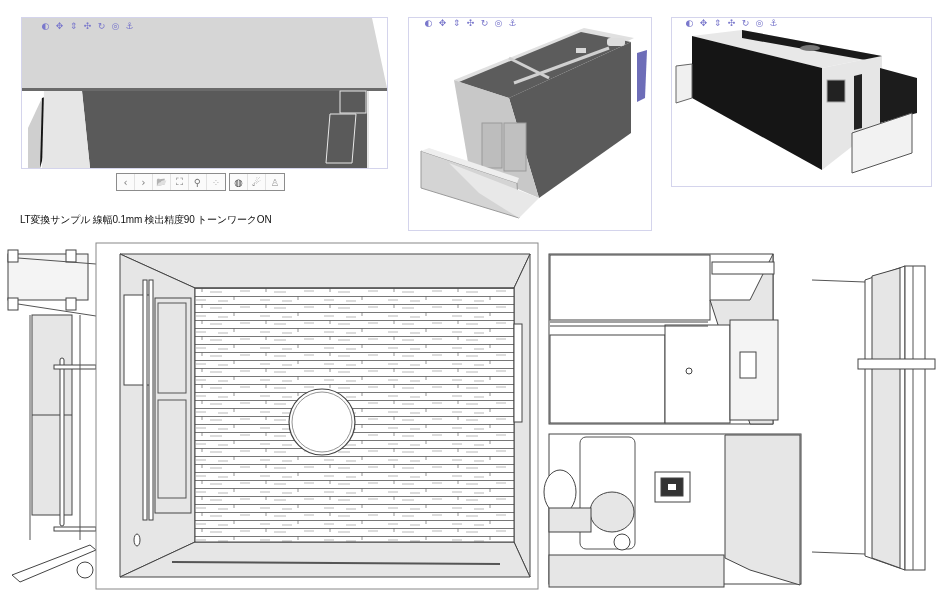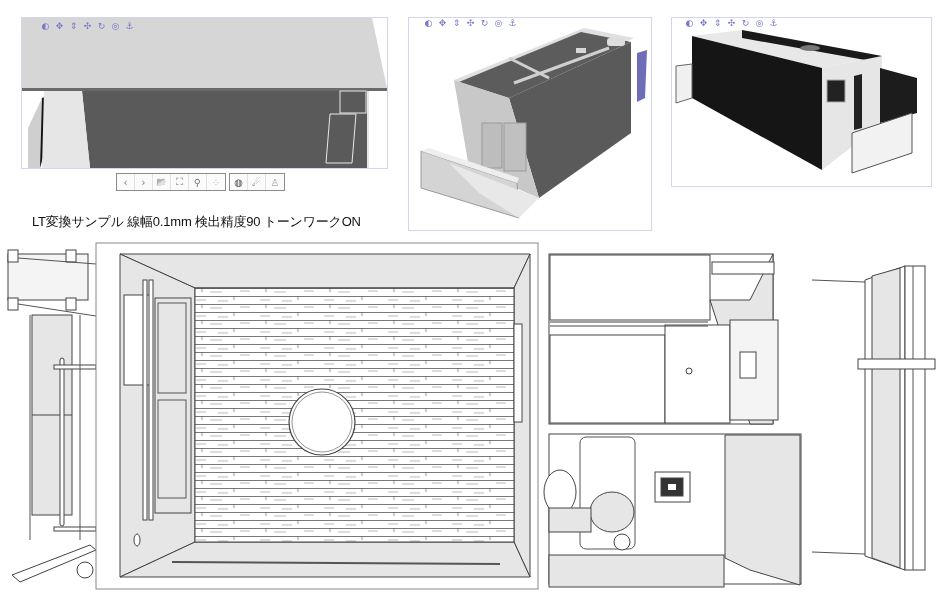--- a/index.html
+++ b/index.html
@@ -6,22 +6,22 @@
   body { width:940px; height:610px; background:#ffffff; position:relative; overflow:hidden;
          font-family:"DejaVu Sans", sans-serif; }
   .viewport { position:absolute; border:1px solid #d4d4ec; background:#ffffff; overflow:hidden; }
   .navcube { position:absolute; display:flex; gap:3px; color:#7a78cc; font-size:9px; line-height:11px; z-index:5; }
   .navcube span { display:inline-block; width:11px; height:11px; text-align:center; }
   .toolbar { position:absolute; display:flex; }
   .tgroup { display:flex; border:1px solid #8c8c8c; background:#fbfbfb; height:16px; align-items:center; }
   .tbtn { width:18px; height:16px; display:flex; align-items:center; justify-content:center;
           font-size:10px; color:#777; border-right:1px solid #e2e2e2; box-sizing:border-box; }
   .tbtn:last-child { border-right:none; }
-  .caption { position:absolute; left:20px; top:213px; font-size:13px; color:#111;
-             font-family:"Liberation Sans", sans-serif; letter-spacing:-0.2px;margin-left:12px; }
+  .caption { position:absolute; left:20px; top:213px; font-size:10px; color:#111;
+             font-family:"Liberation Sans", sans-serif; letter-spacing:-0.2px; }
   .drawing { position:absolute; left:0; top:240px; width:940px; height:365px; }
   svg { display:block; }
 </style>
 </head>
 <body>
 
 <div class="viewport" style="left:21px; top:17px; width:365px; height:150px;">
   <div class="navcube" style="left:18px; top:3px;">
     <span>◐</span>
     <span>✥</span>

